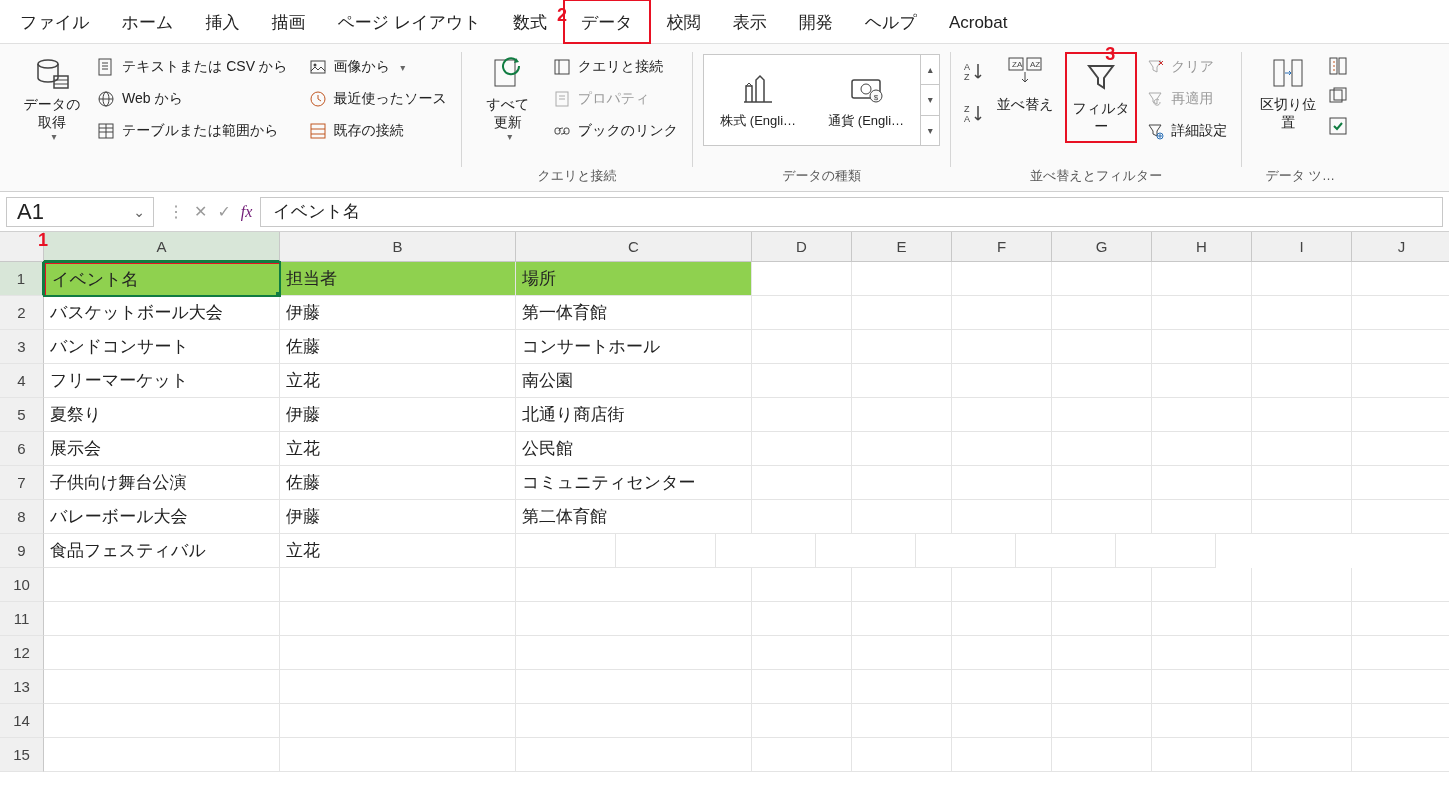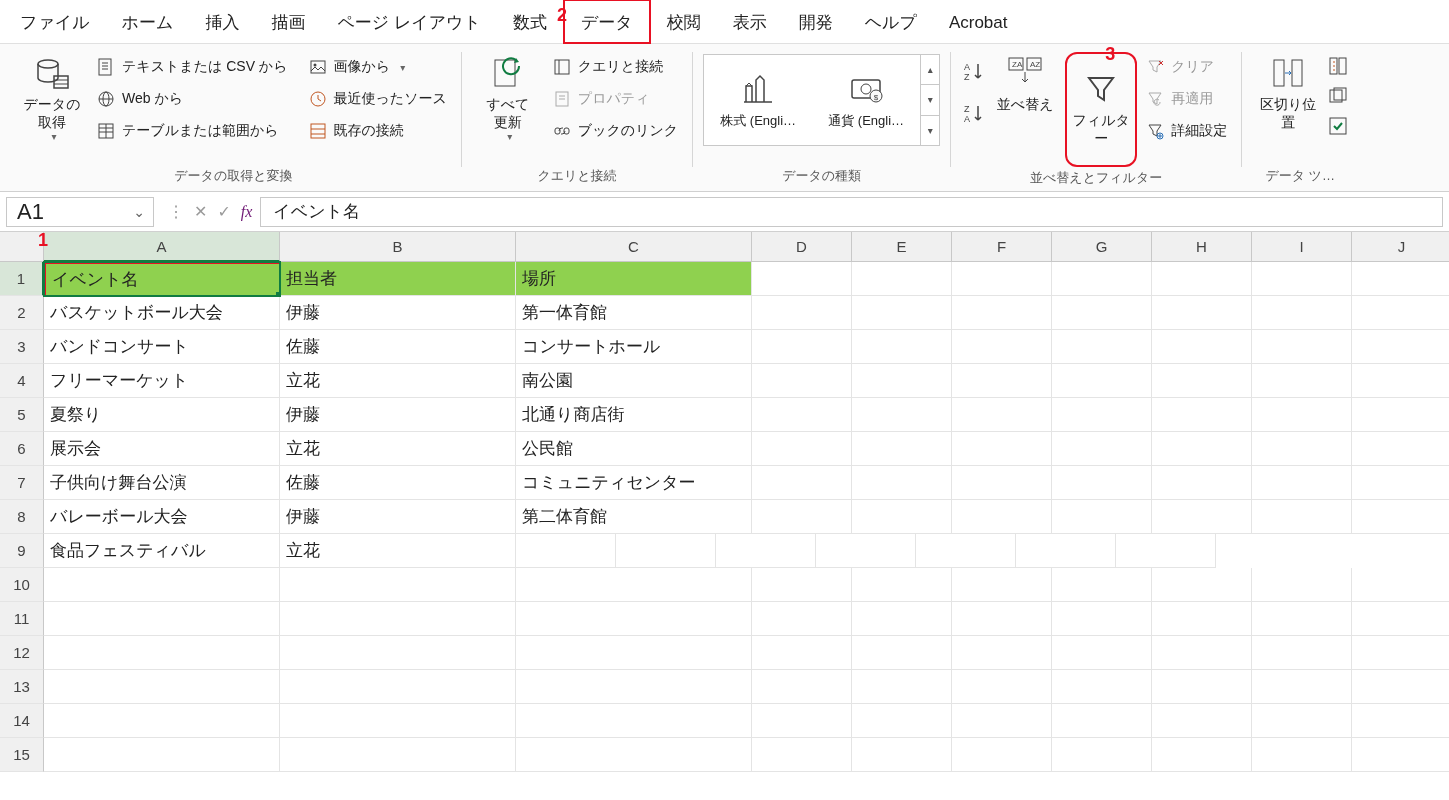--- a/index.html
+++ b/index.html
@@ -165,21 +165,20 @@
               <svg width="18" height="18" viewBox="0 0 18 18">
                 <rect x="2" y="2" width="14" height="14" fill="none" stroke="#c05621"></rect>
                 <line x1="2" y1="7" x2="16" y2="7" stroke="#c05621"></line>
                 <line x1="2" y1="12" x2="16" y2="12" stroke="#c05621"></line>
               </svg>
             </span>
           <span>既存の接続</span>
         </div>
       </div>
     </div>
-    <div class="group-label">データの取得と変換</div>
   </div>
   <div class="group-sep"></div>
 
   <div class="group">
     <div class="group-body">
       <div class="big-btn drop">
         <div class="ico">
             <svg width="34" height="34" viewBox="0 0 34 34">
               <rect x="4" y="4" width="20" height="26" fill="none" stroke="#444"></rect>
               <path d="M28 10a8 8 0 1 1-3-6" fill="none" stroke="#107c41" stroke-width="2"></path>
@@ -283,21 +282,21 @@
             <svg width="36" height="30" viewBox="0 0 36 30">
               <rect x="2" y="2" width="14" height="12" fill="none" stroke="#444"></rect>
               <text x="5" y="11" font-size="8" fill="#444">ZA</text>
               <rect x="20" y="2" width="14" height="12" fill="none" stroke="#444"></rect>
               <text x="23" y="11" font-size="8" fill="#444">AZ</text>
               <path d="M18 16v10m0 0l-3-3m3 3l3-3" fill="none" stroke="#444"></path>
             </svg>
           </div>
         <div class="lbl">並べ替え</div>
       </div>
-      <div class="big-btn red-box" style="padding:18px 2px;border-radius:12px;">
+      <div class="big-btn red-box" style="padding:6px 2px;">
         <div class="ico">
             <svg width="36" height="36" viewBox="0 0 36 36">
               <path d="M6 6h24l-9 12v10l-6-4V18z" fill="none" stroke="#444" stroke-width="2"></path>
             </svg>
           </div>
         <div class="lbl">フィルター</div>
       </div>
       <div class="stack">
         <div class="small-btn disabled">
           <span class="ico">

